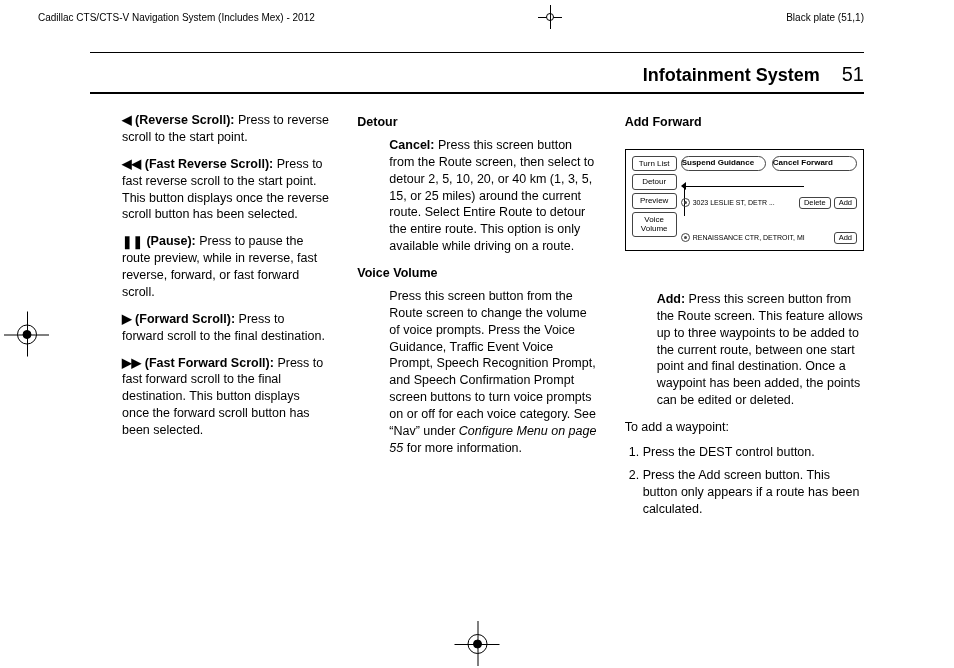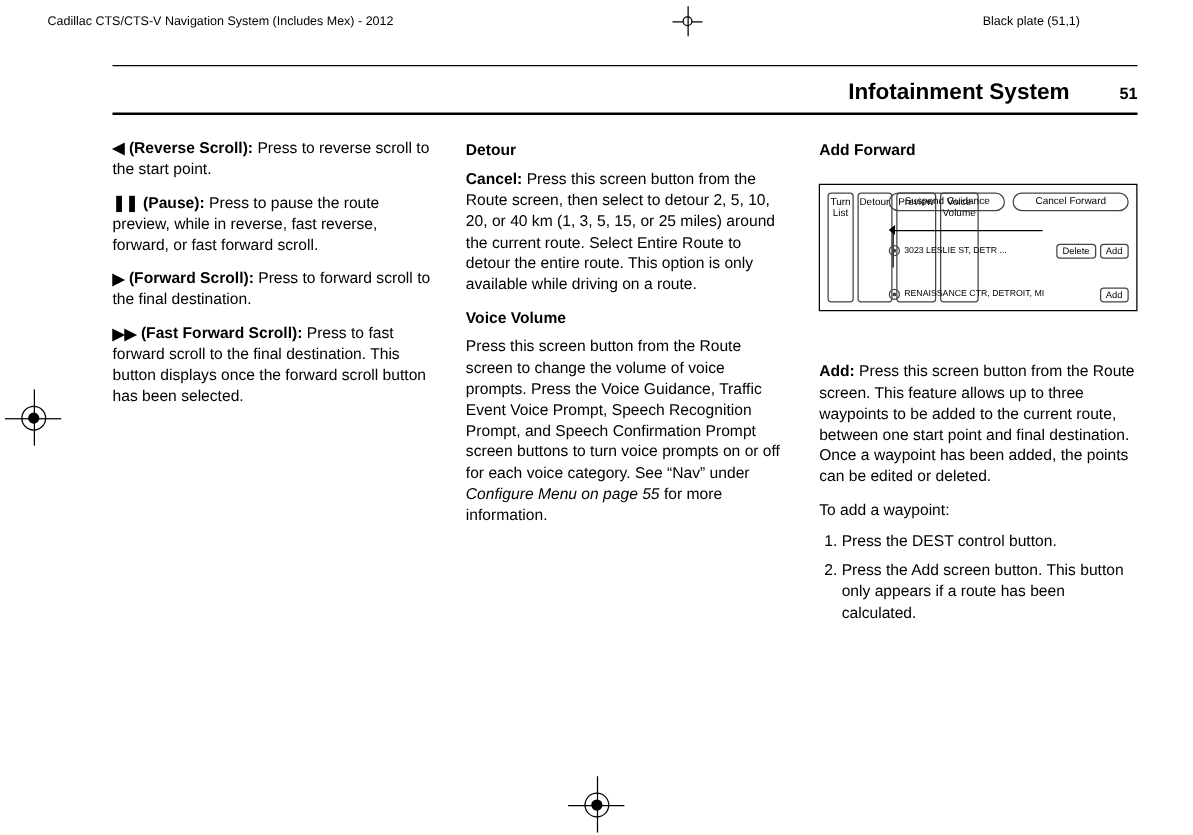--- a/index.html
+++ b/index.html
@@ -5,41 +5,41 @@
     * { box-sizing: border-box; margin: 0; padding: 0; }
     body { font-family: Arial, Helvetica, sans-serif; background: #fff; width: 954px; height: 668px; position: relative; overflow: hidden; }
     
     .top-header { display: flex; justify-content: space-between; align-items: center; padding: 5px 90px 3px 38px; font-size: 10px; }
     .crop-mark-top { width: 24px; height: 24px; margin: 0 auto; position: relative; }
     .crop-mark-top::before, .crop-mark-top::after { content: ''; position: absolute; background: #000; }
     .crop-mark-top::before { width: 24px; height: 1px; top: 50%; left: 0; }
     .crop-mark-top::after { width: 1px; height: 24px; left: 50%; top: 0; }
     .crop-circle { position: absolute; width: 8px; height: 8px; border: 1px solid #000; border-radius: 50%; top: 50%; left: 50%; transform: translate(-50%, -50%); background: #fff; }
     
-    .page-container { padding: 20px 44px 0 90px; }
+    .page-container { padding: 20px 90px 0 90px; }
     .rule-top { border-top: 1px solid #000; margin-bottom: 6px; }
     .page-heading { display: flex; justify-content: flex-end; align-items: baseline; padding: 4px 0 6px 0; border-bottom: 2px solid #000; margin-bottom: 18px; }
     .page-title { font-weight: bold; font-size: 18px; }
-    .page-num { font-weight: bold; font-size: 13px; margin-left: 40px; }
+    .page-num { font-weight: normal; font-size: 20px; margin-left: 22px; }
     
     .columns { display: flex; gap: 28px; }
     .col { flex: 1; font-size: 12.5px; line-height: 1.35; }
-    .entry { margin-bottom: 10px; }
+    .entry { margin-bottom: 10px; margin-left: 32px; }
     .entry-label { font-weight: bold; }
     .sub-head { font-weight: bold; margin-bottom: 6px; margin-top: 2px; }
     .run-in { font-weight: bold; }
     .sym { font-family: "Arial Black", Arial, sans-serif; font-weight: bold; display: inline-block; vertical-align: middle; line-height: 1; }
     
     .route-fig { border: 1px solid #000; padding: 6px; margin: 18px 0 40px 0; font-size: 8px; }
     .route-body { display:flex; gap:4px;}
-    .rf-left { width: 45px; display: flex; flex-direction: row; gap: 3px; }
+    .rf-left { width: 45px; display: flex; flex-direction: column; gap: 3px; }
     .rf-side-btn { border: 1px solid #444; border-radius: 3px; text-align: center; padding: 2px 1px; font-size:8px; line-height:1.2; }
     .rf-right { flex: 1; display: flex; flex-direction: column; gap: 3px; }
     .rf-top-row { display: flex; gap: 6px; }
-    .rf-oval { flex: 1; border: 1px solid #444; border-radius: 8px; text-align: center; padding: 1px 0; font-size:8px;}
+    .rf-oval { flex: 1; border: 1px solid #444; border-radius: 8px; text-align: left; padding: 1px 0; font-size:8px;font-weight:bold;}
     .rf-row { display: flex; align-items: center; gap: 3px; margin-top: 20px; }
     .rf-circle { width: 9px; height: 9px; border: 1px solid #444; border-radius: 50%; flex-shrink: 0; position:relative;}
     .rf-circle::after{content:''; position:absolute; width:3px; height:3px; background:#444; border-radius:50%; top:2px; left:2px;}
     .rf-line { flex: 1; font-size: 7px; white-space: nowrap; overflow:hidden;}
     .rf-small-btn { border: 1px solid #444; border-radius: 3px; padding: 0 4px; font-size: 7.5px; }
     .rf-arrow-cell{ flex:1; position:relative; height:22px;}
     .rf-arrow-cell::before{content:''; position:absolute; left:3px; top:12px; width:1px; height:30px; background:#000;}
     .rf-arrow-cell::after{content:''; position:absolute; left:3px; top:12px; width:120px; height:1px; background:#000;}
     .rf-arrowhead{position:absolute; left:0; top:8px; width:0; height:0; border-right:5px solid #000; border-top:4px solid transparent; border-bottom:4px solid transparent;}
     
@@ -73,20 +73,21 @@
   <div class="rule-top"></div>
   <div class="page-heading">
     <span class="page-title">Infotainment System</span>
     <span class="page-num">51</span>
   </div>
 
   <div class="columns">
 
     <div class="col">
       <p class="entry"><span class="sym">◀</span> <span class="entry-label">(Reverse Scroll):</span><span>  Press to reverse scroll to the start point.</span></p>
+      <p class="entry"><span class="sym">◀◀</span> <span class="entry-label">(Fast Reverse Scroll):</span><span>  Press to fast reverse scroll to the start point. This button displays once the reverse scroll button has been selected.</span></p>
       <p class="entry"><span class="sym">❚❚</span> <span class="entry-label">(Pause):</span><span>  Press to pause the route preview, while in reverse, fast reverse, forward, or fast forward scroll.</span></p>
       <p class="entry"><span class="sym">▶</span> <span class="entry-label">(Forward Scroll):</span><span>  Press to forward scroll to the final destination.</span></p>
       <p class="entry"><span class="sym">▶▶</span> <span class="entry-label">(Fast Forward Scroll):</span><span>  Press to fast forward scroll to the final destination. This button displays once the forward scroll button has been selected.</span></p>
     </div>
 
     <div class="col">
       <p class="sub-head">Detour</p>
       <p class="entry"><span class="run-in">Cancel:</span><span>  Press this screen button from the Route screen, then select to detour 2, 5, 10, 20, or 40 km (1, 3, 5, 15, or 25 miles) around the current route. Select Entire Route to detour the entire route. This option is only available while driving on a route.</span></p>
       <p class="sub-head">Voice Volume</p>
       <p class="entry"><span>Press this screen button from the Route screen to change the volume of voice prompts. Press the Voice Guidance, Traffic Event Voice Prompt, Speech Recognition Prompt, and Speech Confirmation Prompt screen buttons to turn voice prompts on or off for each voice category. See “Nav” under </span><em>Configure Menu on page 55</em><span> for more information.</span></p>

